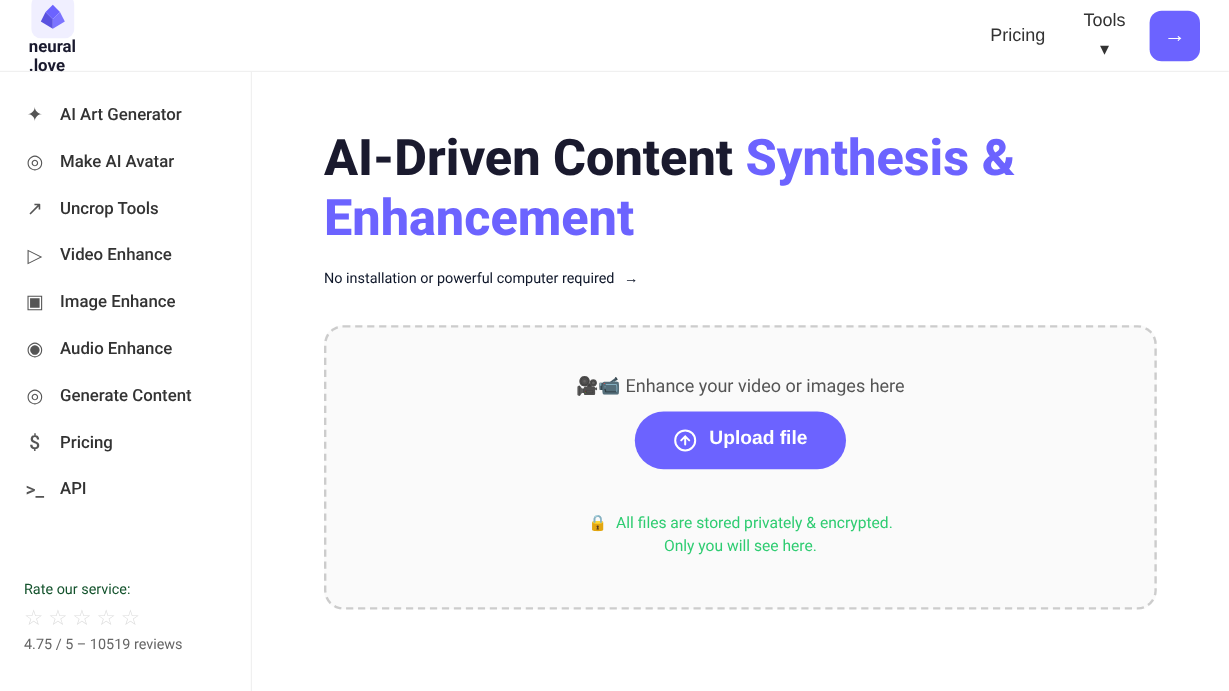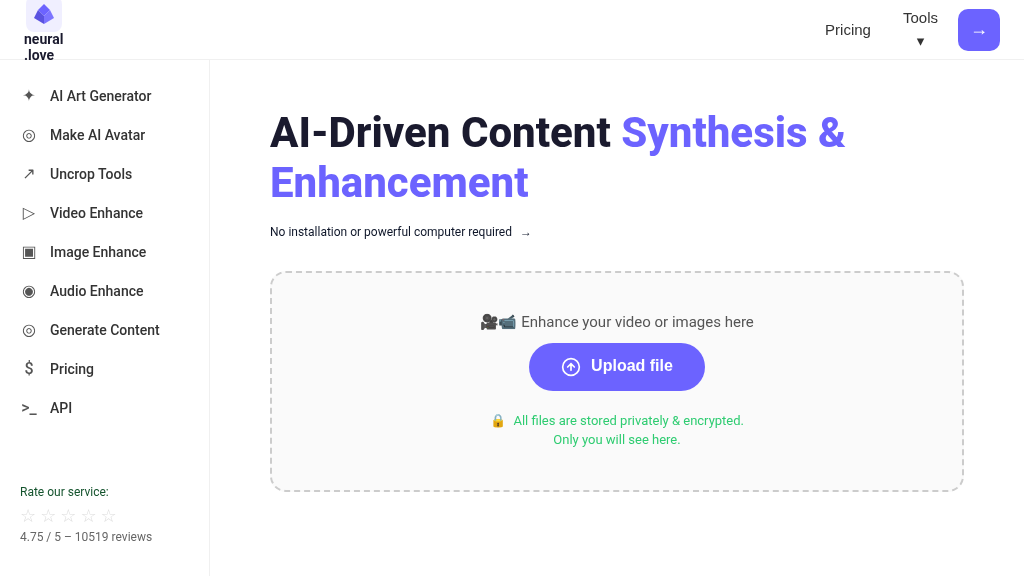--- a/index.html
+++ b/index.html
@@ -83,21 +83,21 @@
     .upload-hint {
       font-size: 15px; color: #555; margin-bottom: 12px;
     }
     .upload-btn {
       background: #6c63ff; color: #fff; border: none; border-radius: 50px;
       padding: 14px 32px; font-size: 16px; font-weight: 600; cursor: pointer;
       display: inline-flex; gap: 10px;
       margin-bottom: 20px;
     }
     .privacy-note {
-      font-size: 13px; color: #2ecc71; line-height: 1.5;
+      font-size: 13px; color: #2ecc71; line-height: 1.5; margin-top: 16px;
     }
     .privacy-note .lock { color: #2ecc71; margin-right: 4px; }
   </style>
 </head>
 <body>
 
 <header class="header">
   <a class="logo" href="#">
     <svg class="logo-icon" viewBox="0 0 36 36" fill="none" xmlns="http://www.w3.org/2000/svg">
       <rect width="36" height="36" rx="8" fill="#6c63ff" opacity="0.1"></rect>

